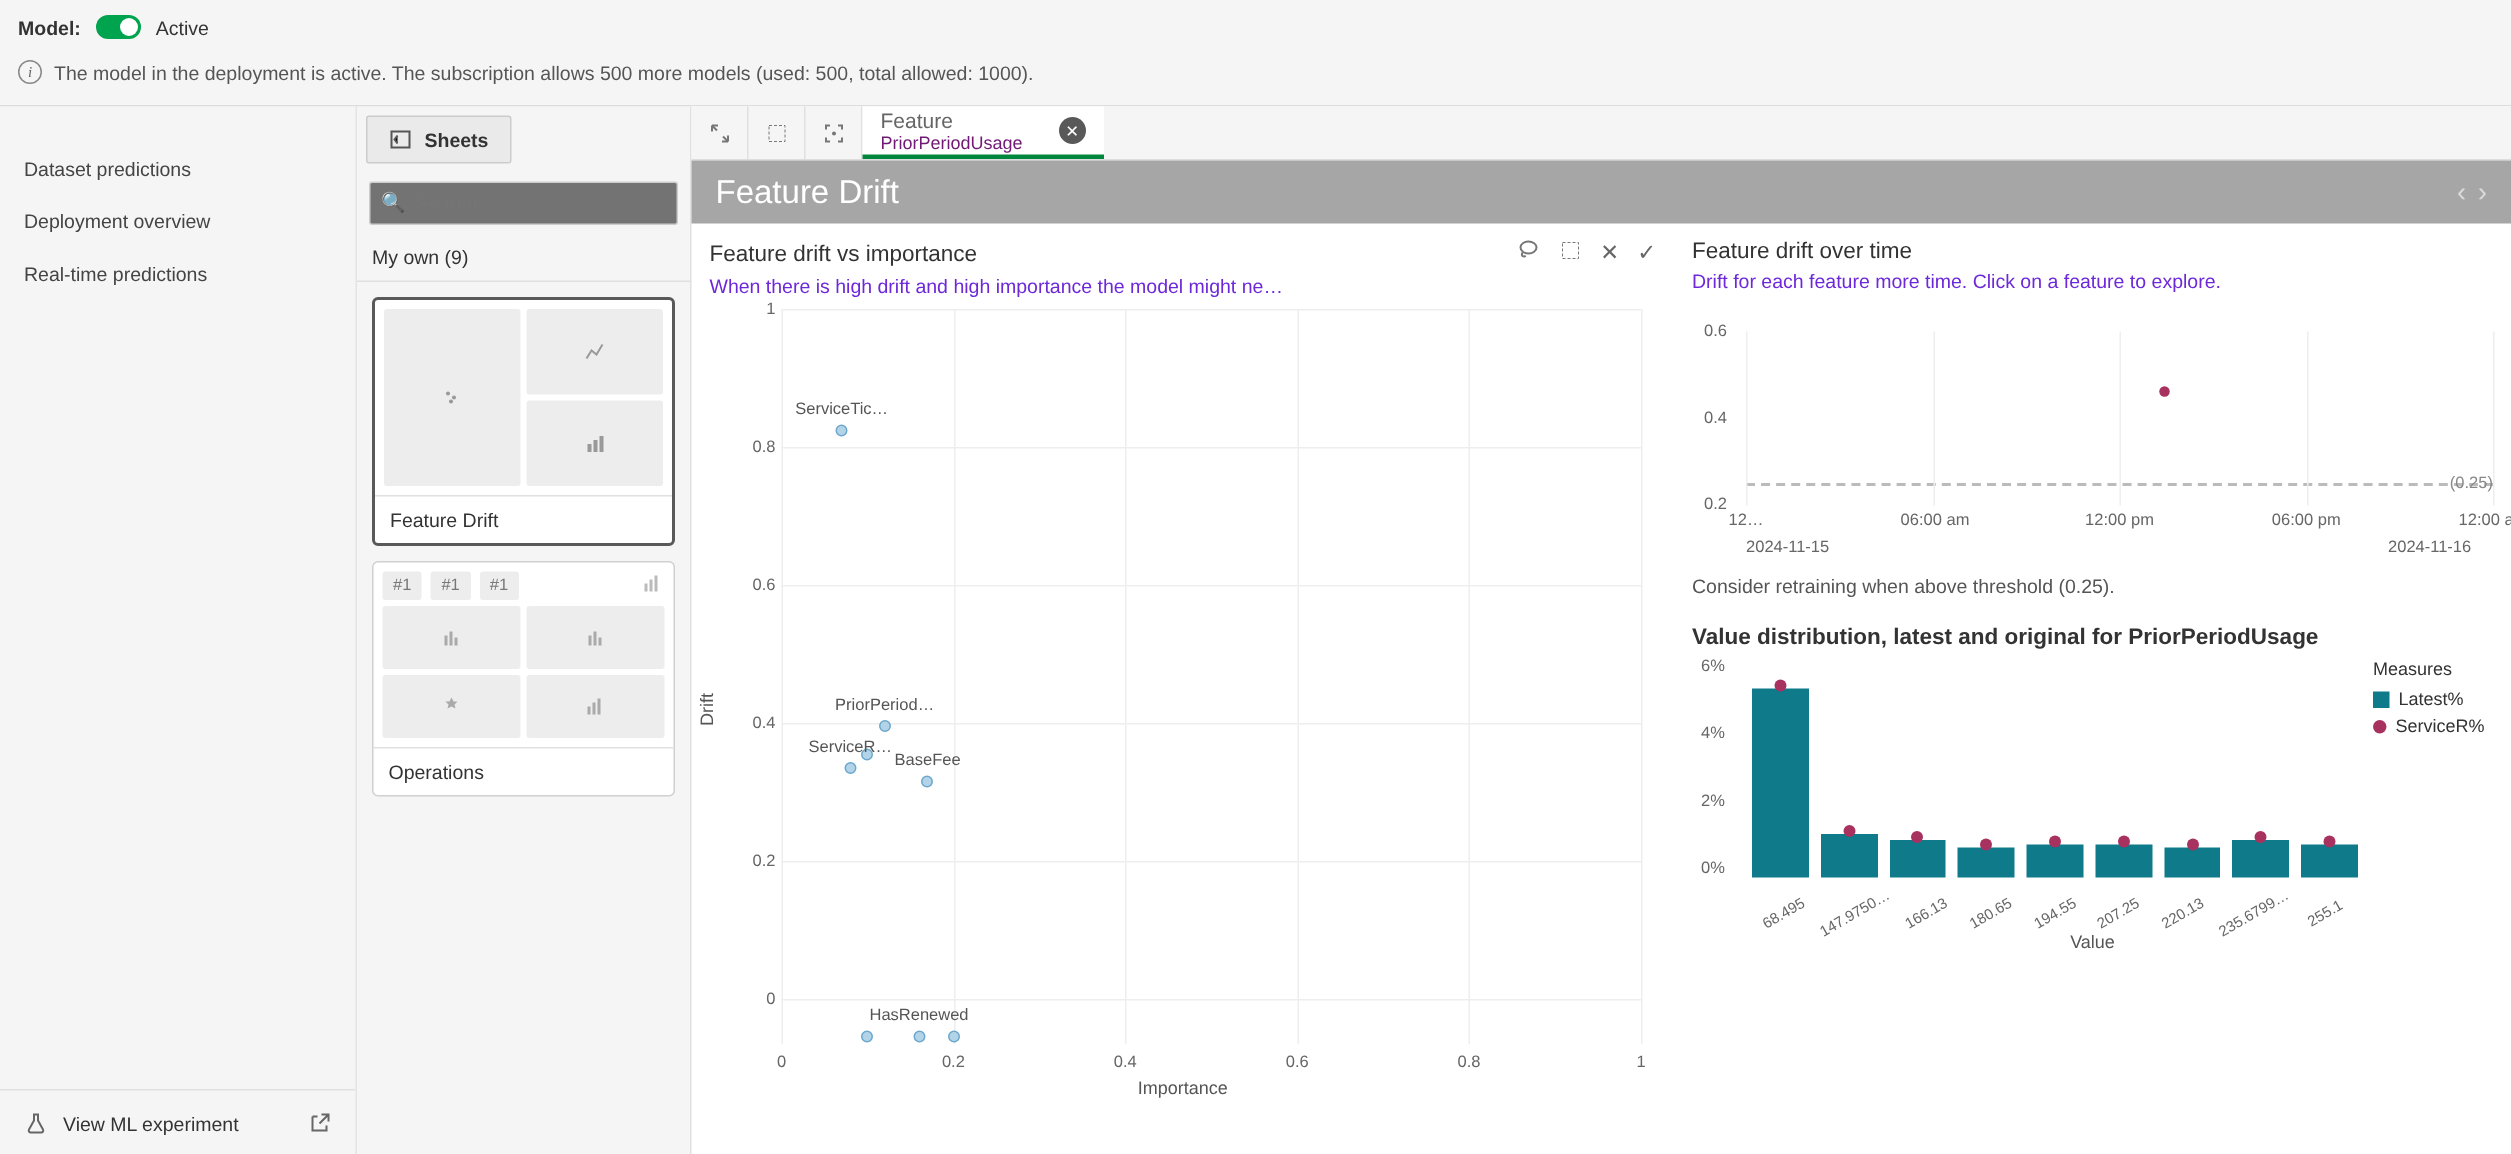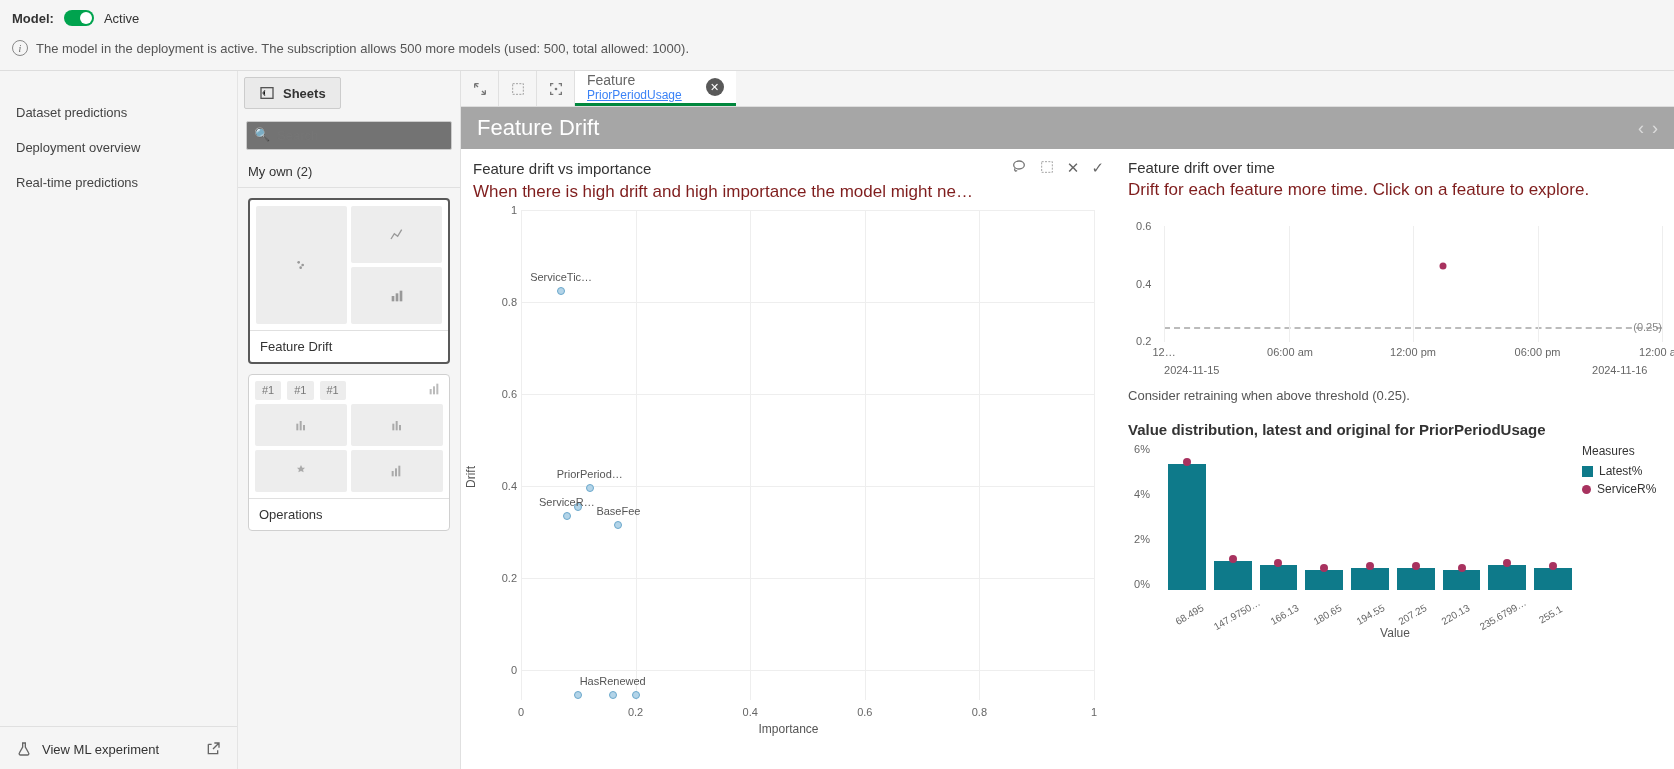--- a/index.html
+++ b/index.html
@@ -30,33 +30,33 @@
 .sheet-title { padding: 8px 10px; border-top: 1px solid #e0e0e0; font-size: 13px; }
 .ops-top { display: flex; gap: 6px; padding: 6px 6px 0; }
 .ops-chip { background: #ededed; padding: 3px 7px; font-size: 11px; border-radius: 2px; color: #777; }
 .ops-grid { display: grid; grid-template-columns: 1fr 1fr; gap: 4px; padding: 4px 6px 6px; }
 .ops-cell { background: #ededed; height: 42px; border-radius: 2px; display: flex; align-items: center; justify-content: center; }
 .content { flex: 1; background: #fff; display: flex; flex-direction: column; border-left: 1px solid #e0e0e0; }
 .tabstrip { display: flex; align-items: stretch; height: 36px; background: #f5f5f5; border-bottom: 1px solid #ddd; }
 .toolbtn { width: 38px; display: flex; align-items: center; justify-content: center; border-right: 1px solid #e0e0e0; cursor: pointer; color: #666; }
 .feature-tab { background: #fff; border-bottom: 3px solid #00873d; padding: 2px 12px; display: flex; align-items: center; gap: 14px; min-width: 140px; }
 .feature-tab .tlabel { font-size: 14px; color: #666; }
-.feature-tab .tval { font-size: 12px; color: #3b82f6; text-decoration: underline; }
+.feature-tab .tval { font-size: 12px; color: #701a75; }
 .close-x { width: 18px; height: 18px; background: #595959; color: #fff; border-radius: 50%; display: flex; align-items: center; justify-content: center; font-size: 11px; cursor: pointer; margin-left: 10px; }
 .titlebar { background: #a6a6a6; color: #fff; padding: 8px 16px; font-size: 22px; display: flex; align-items: center; }
 .titlebar .navs { margin-left: auto; display: flex; gap: 8px; }
 .titlebar .navs span { opacity: 0.6; cursor: pointer; font-size: 18px; }
 .charts { display: flex; flex: 1; overflow: hidden; }
 .chart-left { width: 54%; padding: 10px 12px; }
 .chart-right { width: 46%; padding: 10px 12px; display: flex; flex-direction: column; }
 .chart-head { display: flex; align-items: center; }
 .chart-title { font-weight: 400; font-size: 15px; }
 .chart-tools { margin-left: auto; display: flex; gap: 12px; color: #666; }
 .chart-tools span { cursor: pointer; font-size: 15px; }
-.chart-sub { font-size: 17px; color: #7f1d1d; margin: 4px 0 8px; }
+.chart-sub { font-size: 13px; color: #6d28d9; margin: 4px 0 8px; }
 .scatter-area { position: relative; height: 520px; }
 .grid-v, .grid-h { position: absolute; background: #eee; }
 .grid-v { width: 1px; top: 0; bottom: 30px; }
 .grid-h { height: 1px; left: 48px; right: 10px; }
 .tick-y { position: absolute; left: 18px; font-size: 11px; color: #666; transform: translateY(-50%); width: 26px; text-align: right; }
 .tick-x { position: absolute; bottom: 12px; font-size: 11px; color: #666; transform: translateX(-50%); }
 .xlabel { position: absolute; bottom: -6px; left: 50%; transform: translateX(-50%); font-size: 12px; color: #555; }
 .ylabel { position: absolute; left: -2px; top: 50%; transform: translateX(-50%) rotate(-90deg); font-size: 12px; color: #555; }
 .pt { position: absolute; width: 8px; height: 8px; border-radius: 50%; background: #b3d4e8; border: 1px solid #6ba8cc; transform: translate(-50%, 50%); }
 .ptlabel { position: absolute; font-size: 11px; color: #555; transform: translate(-50%, 0); white-space: nowrap; }
@@ -120,21 +120,21 @@
       <svg class="mini" viewBox="0 0 24 24">
           <rect x="3" y="4" width="18" height="16" fill="none" stroke="#555" stroke-width="2"></rect>
           <path stroke="#555" stroke-width="2" d="M9 8l-3 4 3 4"></path>
         </svg>
       <span>Sheets</span>
     </div>
     <div class="search-wrap">
       <span class="sicon">🔍</span>
       <input placeholder="Search" style="">
     </div>
-    <div class="tab-row">My own (2)</div>
+    <div class="tab-row">My own (9)</div>
     <div class="sheet-card">
       <div class="sheet-thumb">
         <div class="thumb-cell tall">
           <svg class="mini" viewBox="0 0 24 24">
               <circle cx="7" cy="8" r="2" fill="#999"></circle>
               <circle cx="13" cy="12" r="2" fill="#999"></circle>
               <circle cx="10" cy="16" r="2" fill="#999"></circle>
             </svg>
         </div>
         <div class="thumb-cell">

